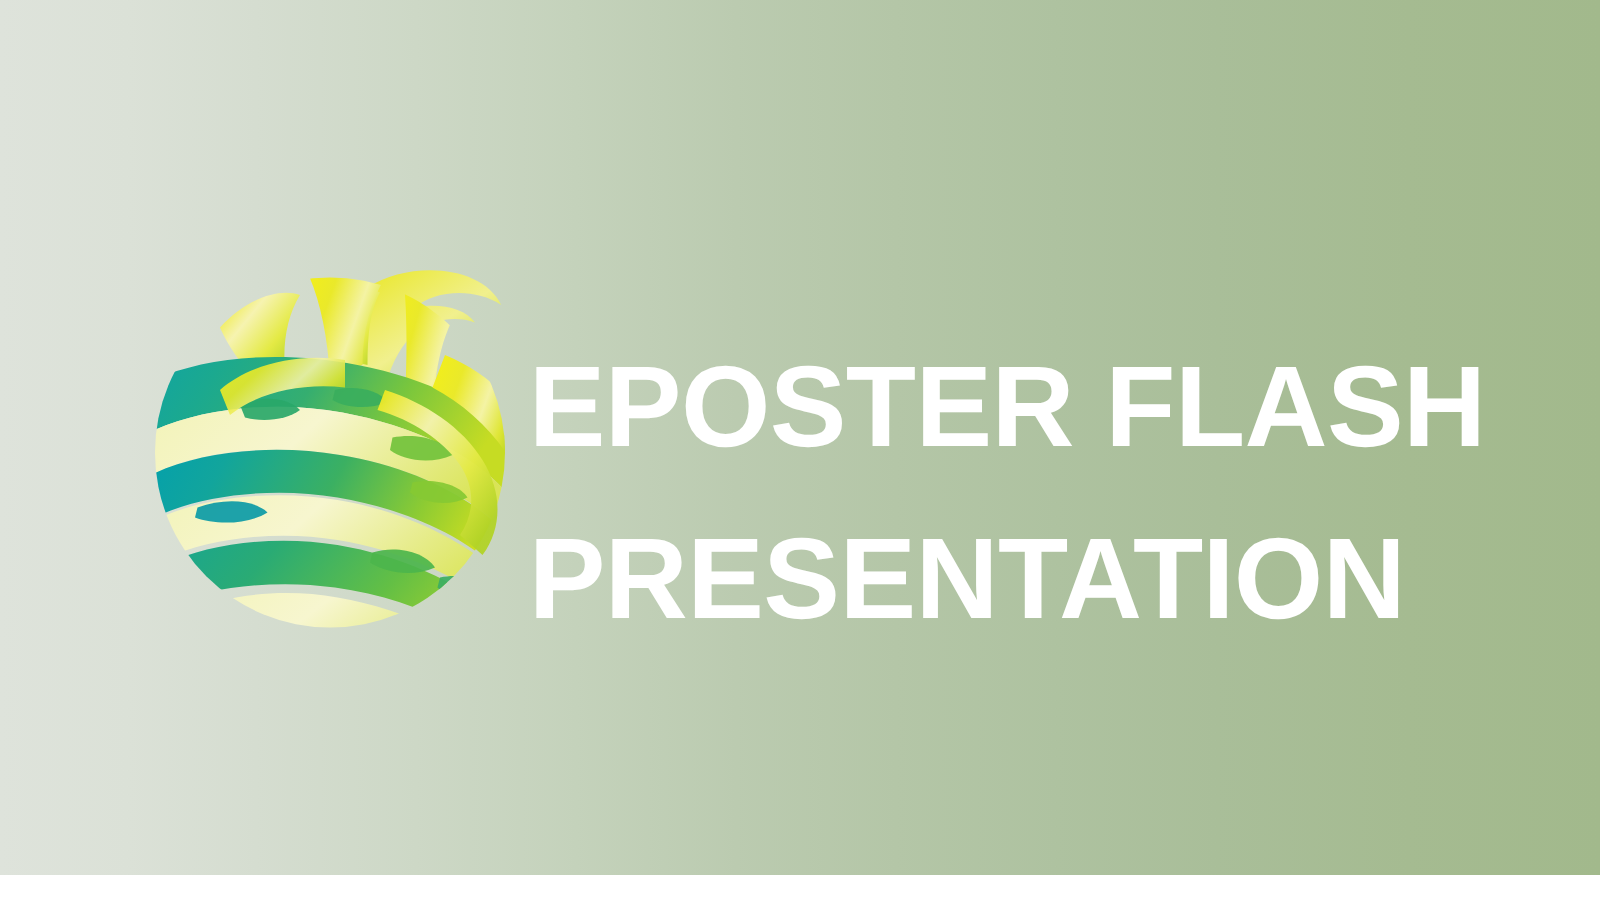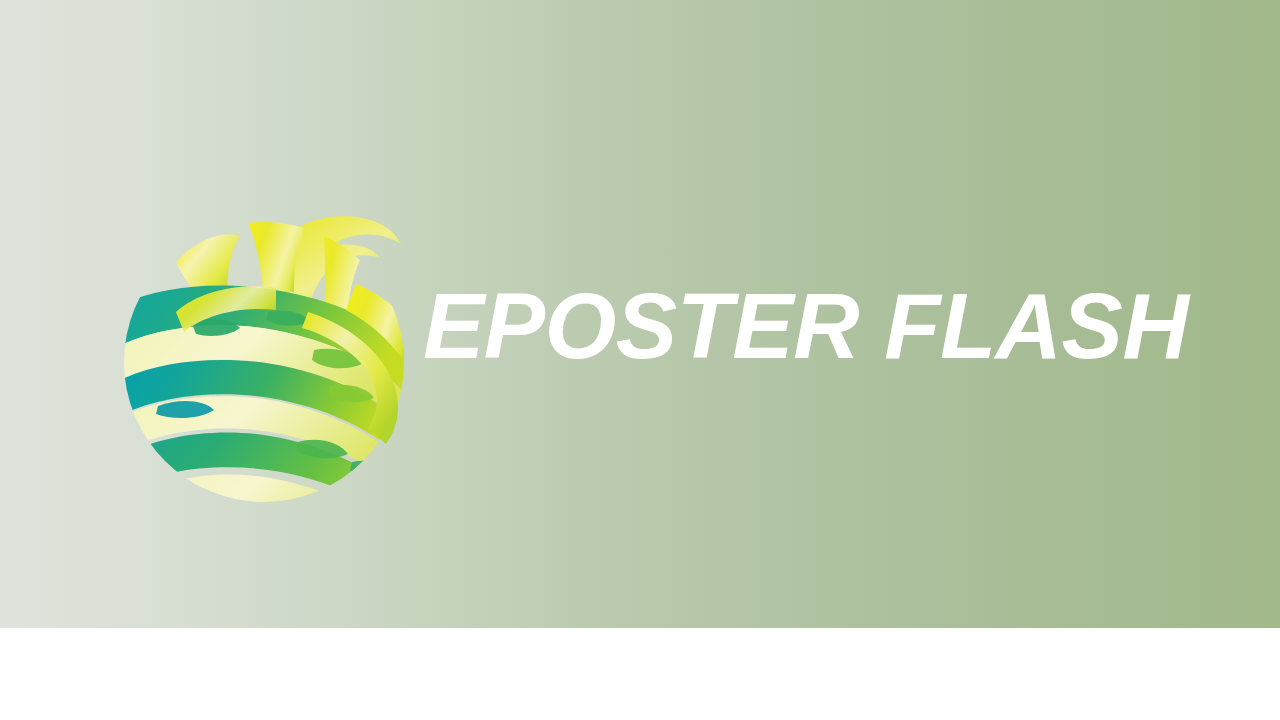--- a/index.html
+++ b/index.html
@@ -9,35 +9,34 @@
   body {
     width: 1280px;
     height: 720px;
     overflow: hidden;
     font-family: "Liberation Sans", sans-serif;
   }
 
   #slide {
     position: relative;
     width: 1280px;
-    height: 628px;
+    height: 700px;
     background: linear-gradient(90deg,
       #dee3db 0%,
       #dbe1d7 8%,
       #d5ddd0 16%,
       #cdd8c6 26%,
       #c4d2bb 36%,
       #bbcbb0 46%,
       #b4c6a7 56%,
       #aec2a0 66%,
       #a9be99 76%,
       #a5bb91 88%,
       #a2b98c 100%);
     overflow: hidden;
-    font-style: italic;
   }
 
   
   #logo-wrap {
     position: absolute;
     left: 118px;
     top: 200px;
     width: 292px;
     height: 320px;
   }
@@ -187,15 +186,16 @@
                  L250 228 C262 210 262 190 250 172
                  C236 152 212 136 184 128 Z" fill="url(#gY2)" opacity="0.95"></path>
         <path d="M158 88 C120 82 80 92 58 112 L66 132
                  C88 114 124 106 158 110 Z" fill="url(#gY)" opacity="0.9"></path>
       </g>
     </svg>
   </div>
 
   <div id="title-block">
     <div class="title-line">EPOSTER FLASH</div>
+    <div class="title-line">PRESENTATION</div>
   </div>
 
 </div>
 
 </body></html>

